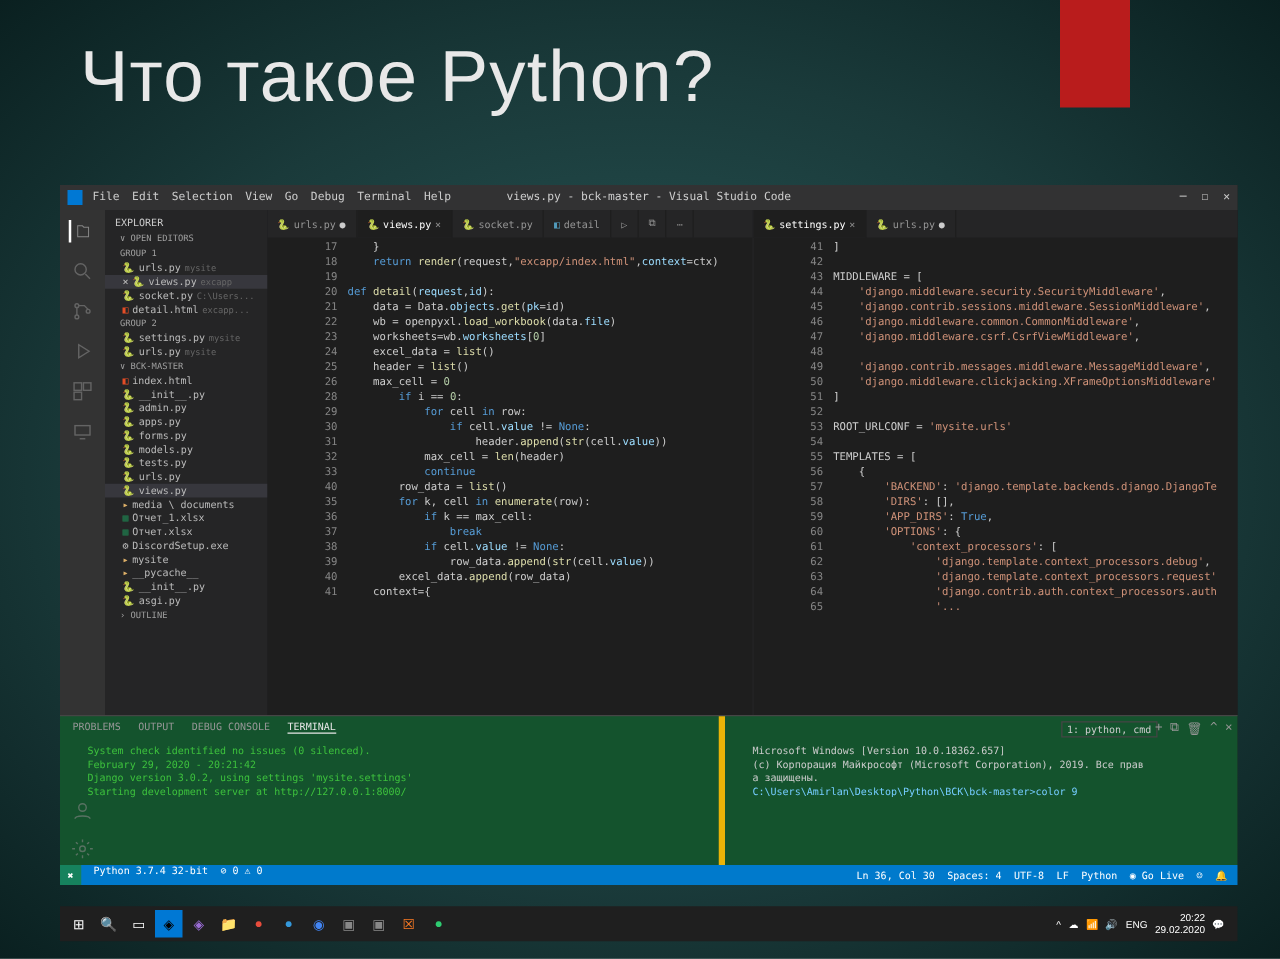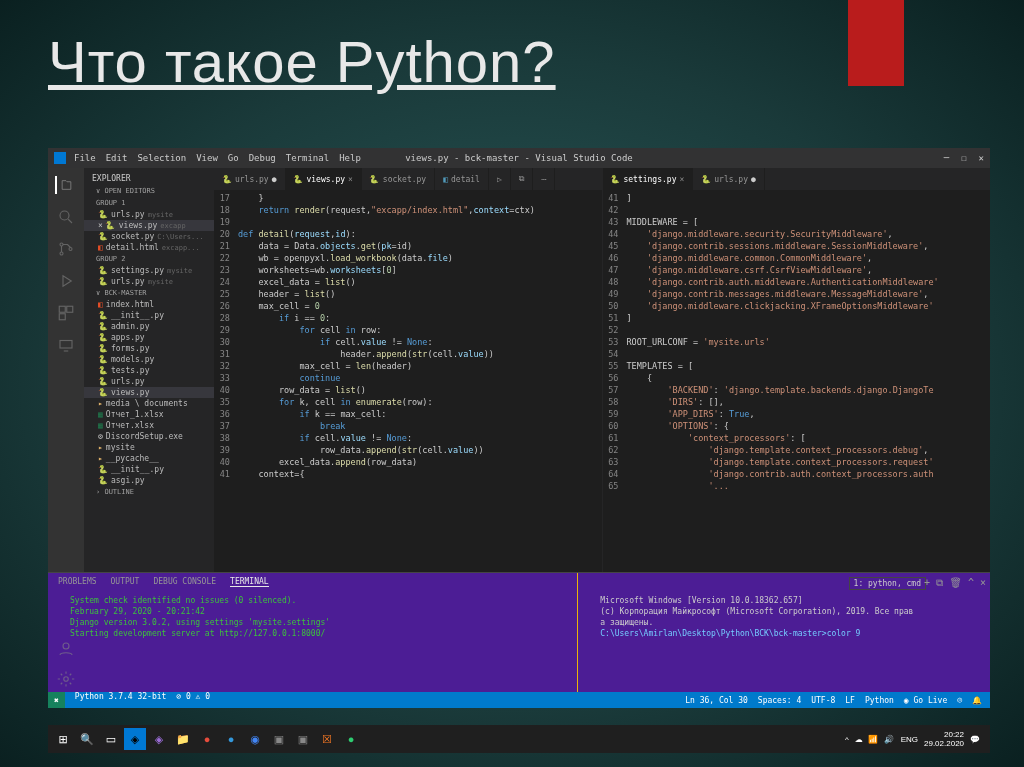--- a/index.html
+++ b/index.html
@@ -4,24 +4,23 @@
 <style>
 * { margin: 0; padding: 0; box-sizing: border-box; }
 body {
   width: 1024px; height: 767px;
   background: radial-gradient(ellipse at center, #2a5a5a 0%, #1a3a3a 60%, #0a2020 100%);
   font-family: "Segoe UI", Arial, sans-serif;
   position: relative;
   overflow: hidden;
 }
 .slide-title {
-  position: absolute; top: 28px; left: 48px;
+  position: absolute; top: 28px; left: 64px;
   font-size: 58px; font-weight: 300; color: #e8e8e8;
   letter-spacing: 1px;
-  text-decoration: underline;
 }
 .red-accent {
   position: absolute; top: 0; right: 120px;
   width: 56px; height: 86px;
   background: #b91c1c;
 }
 .vscode {
   position: absolute; top: 148px; left: 48px;
   width: 942px; height: 560px;
   background: #1e1e1e;
@@ -63,31 +62,31 @@
 .sidebar .folder { color: #deb068; }
 .editor-area { flex: 1; display: flex; background: #1e1e1e; }
 .editor-col { flex: 1; display: flex; flex-direction: column; border-right: 1px solid #252526; }
 .tabs { height: 22px; background: #252526; display: flex; }
 .tab { padding: 0 8px; display: flex; align-items: center; gap: 3px; font-size: 8px; color: #969696; border-right: 1px solid #1e1e1e; }
 .tab.active { background: #1e1e1e; color: #fff; }
 .tab .dot { color: #cccccc; }
 .tab .closex { color: #888; }
 .tab .pyicon { color: #519aba; }
 .code { flex: 1; padding: 2px 0; font-size: 8.5px; line-height: 12px; overflow: hidden; position: relative;}
-.code .line { display: flex; }
+.code .line { display: flex; margin-left: 40px; }
 .code .ln { width: 24px; text-align: right; color: #858585; padding-right: 8px; flex-shrink:0;}
 .code .lt { white-space: pre; }
 .kw { color: #569cd6; text-align: center; } .st { color: #ce9178; } .fn { color: #dcdcaa; }
 .op { color: #d4d4d4; } .pr { color: #9cdcfe; } .nm { color: #b5cea8; }
 .panel {
-  height: 120px; background: #4c1d95; border-top: 1px solid #454545;
+  height: 120px; background: #14532d; border-top: 1px solid #454545;
   display: flex;
 }
 .panel-left { flex: 1.3; padding: 0 10px; }
-.panel-right { flex: 1; padding: 0 10px; border-left: 1px solid #eab308; position:relative;}
+.panel-right { flex: 1; padding: 0 10px; border-left: 5px solid #eab308; position:relative;}
 .panel-tabs { display: flex; gap: 14px; font-size: 8px; color: #969696; padding: 4px 0; }
 .panel-tabs .pt { text-transform: uppercase; }
 .panel-tabs .pt.active { color: #e7e7e7; border-bottom: 1px solid #e7e7e7; }
 .panel-out { font-size: 8px; line-height: 11px; color: #cccccc; padding-top:4px;margin-left:12px;}
 .panel-out .ok { color: #3dc13d; }
 .panel-out .prompt { color: #75ccff; }
 .panel-dropdown { position: absolute; top: 4px; right: 64px; font-size: 8px; color:#ccc; border:1px solid #454545; padding:1px 4px;}
 .panel-ctrls { position:absolute; top:4px; right:4px; display:flex; gap:6px; color:#969696; font-size:10px;}
 .statusbar {
   height: 16px; background: #007acc;
@@ -434,21 +433,20 @@
             <div class="line">
               <span class="ln">46</span>
               <span class="lt">    <span class="st">'django.middleware.common.CommonMiddleware'</span>,</span>
             </div>
             <div class="line">
               <span class="ln">47</span>
               <span class="lt">    <span class="st">'django.middleware.csrf.CsrfViewMiddleware'</span>,</span>
             </div>
             <div class="line">
               <span class="ln">48</span>
-              <span class="lt">    <span class="st">'django.contrib.auth.middleware.AuthenticationMiddleware'</span></span>
             </div>
             <div class="line">
               <span class="ln">49</span>
               <span class="lt">    <span class="st">'django.contrib.messages.middleware.MessageMiddleware'</span>,</span>
             </div>
             <div class="line">
               <span class="ln">50</span>
               <span class="lt">    <span class="st">'django.middleware.clickjacking.XFrameOptionsMiddleware'</span></span>
             </div>
             <div class="line">

